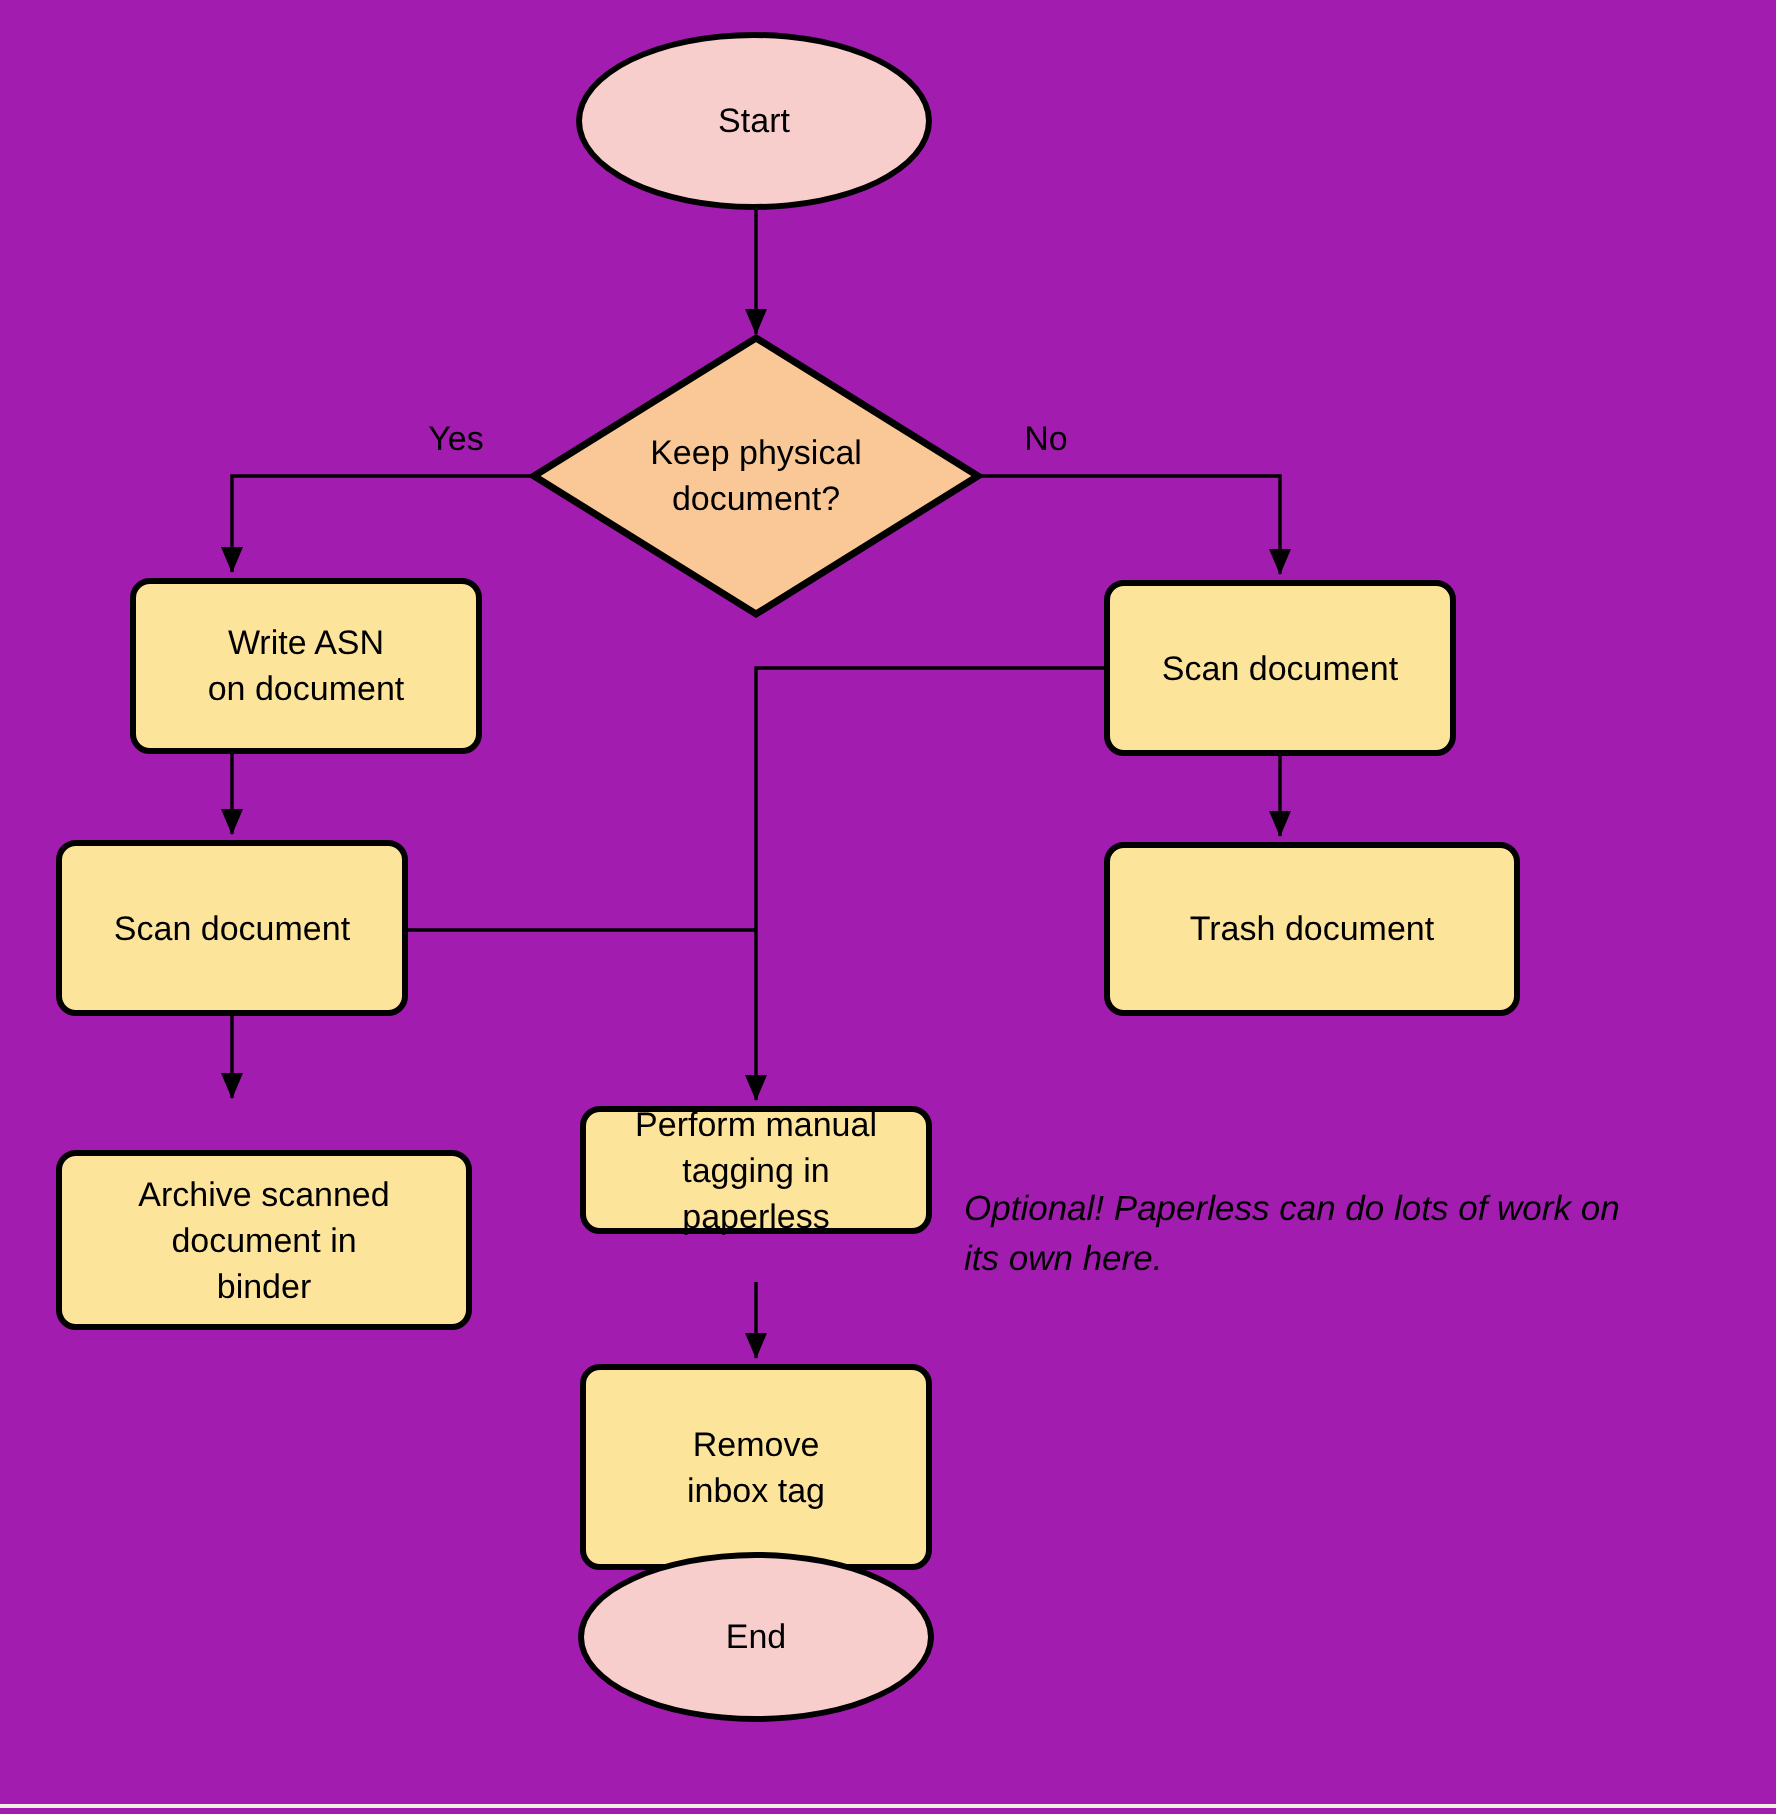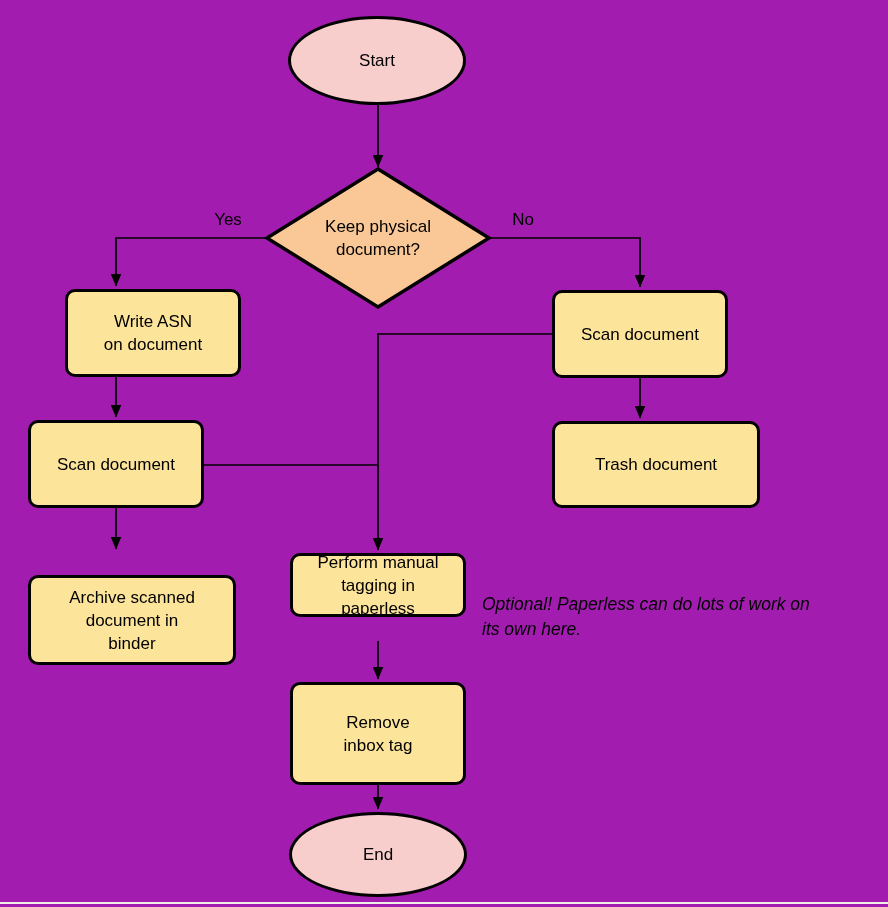--- a/index.html
+++ b/index.html
@@ -72,21 +72,21 @@
   }
   
   #node-start     { left: 288px; top: 16px;  width: 178px; height: 89px; }
   #node-write-asn { left: 28px;  top: 289px; width: 176px; height: 88px; margin-left: 37px; }
   #node-scan-left { left: 28px;  top: 420px; width: 176px; height: 88px; }
   #node-archive   { left: 28px;  top: 552px; width: 208px; height: 90px; margin-top: 23px; }
   #node-scan-right{ left: 552px; top: 290px; width: 176px; height: 88px; }
   #node-trash     { left: 552px; top: 421px; width: 208px; height: 87px; }
   #node-tagging   { left: 290px; top: 553px; width: 176px; height: 64px; }
   #node-remove    { left: 290px; top: 682px; width: 176px; height: 103px; }
-  #node-end       { left: 289px; top: 812px; width: 178px; height: 85px; }
+  #node-end       { left: 289px; top: 776px; width: 178px; height: 85px; }
   #node-decision-label { left: 267px; top: 169px; width: 222px; height: 138px; }
   #label-yes { left: 198px; top: 210px; width: 60px; }
   #label-no  { left: 495px; top: 210px; width: 56px; text-align: center; }
 </style>
 </head>
 <body>
 
 <div id="canvas">
 
   <svg id="edges" width="888" height="907" viewBox="0 0 888 907" xmlns="http://www.w3.org/2000/svg">

